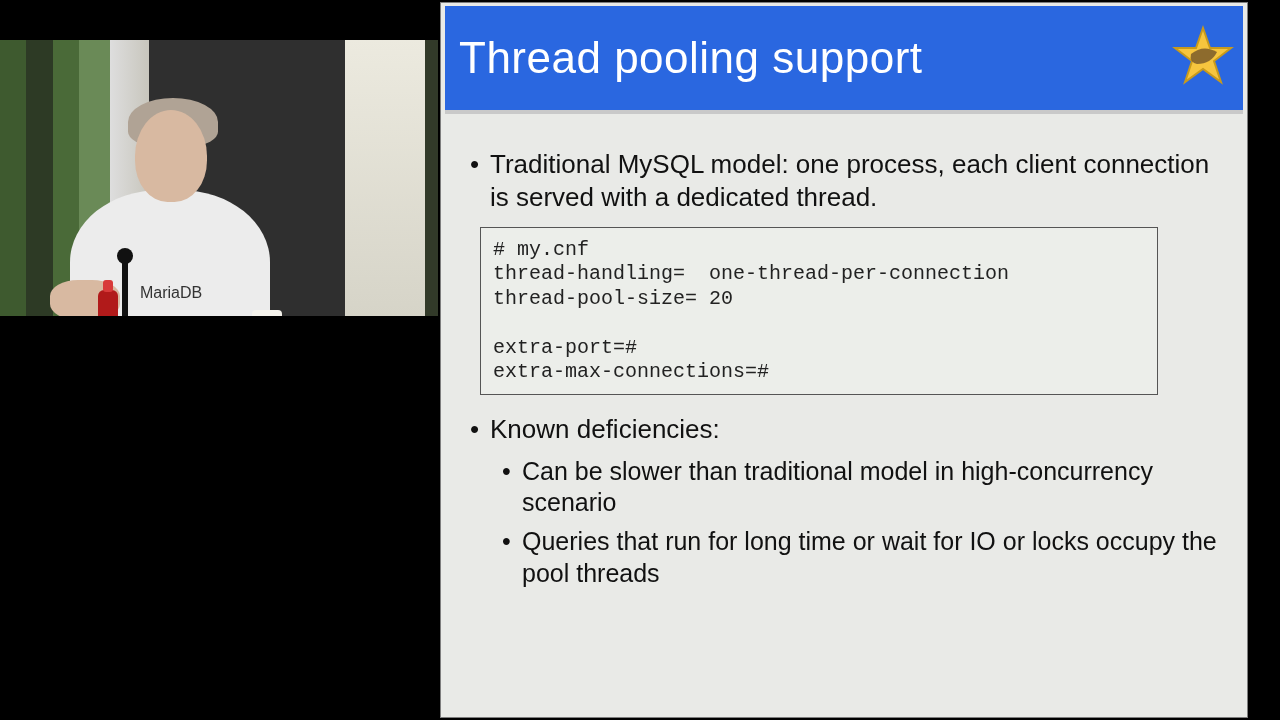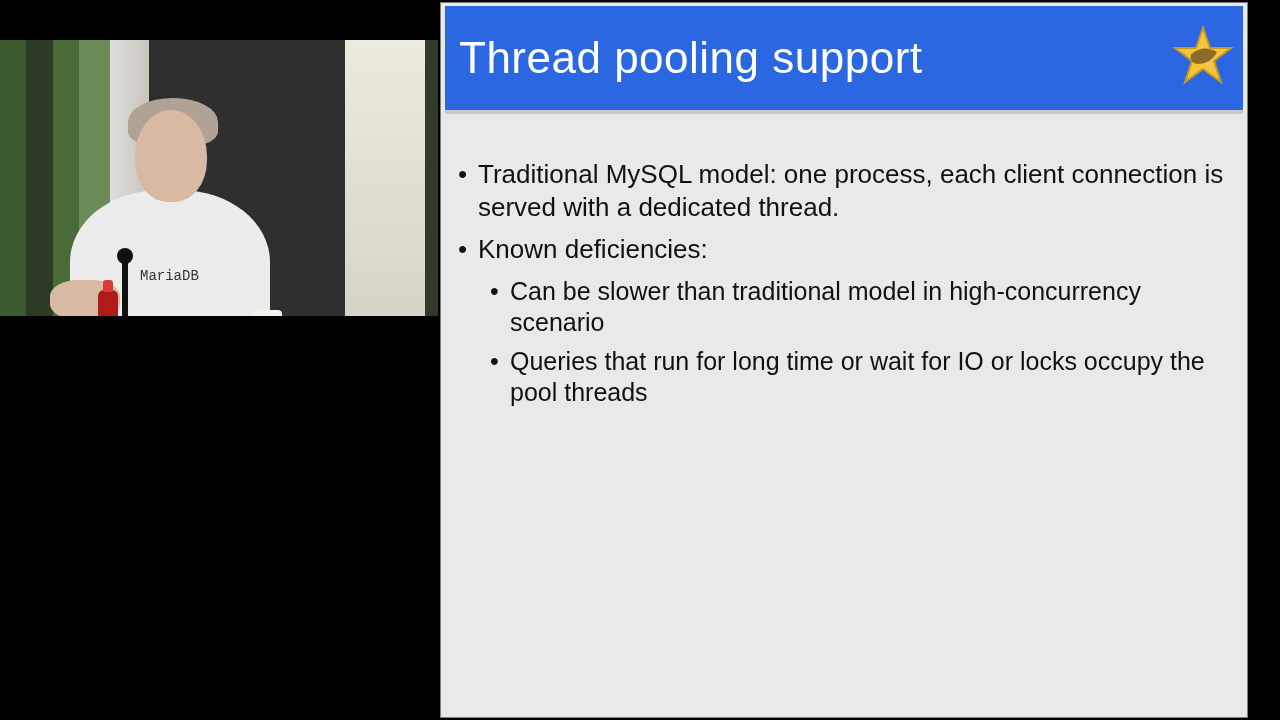--- a/index.html
+++ b/index.html
@@ -57,24 +57,24 @@
   }
   .speaker-arm-left {
     position: absolute;
     left: 50px; top: 240px;
     width: 70px; height: 40px;
     background: #d8b9a1;
     border-radius: 40%;
   }
   .tshirt-logo {
     position: absolute;
-    left: 140px; top: 228px;
-    font-size: 14px;
+    left: 140px; top: 244px;
+    font-size: 16px;
     color: #333;
-    font-family: Liberation Mono, monospace;
+    font-family: Liberation Sans, sans-serif;
   }
   .bottle {
     position: absolute;
     left: 98px; top: 250px;
     width: 20px; height: 60px;
     background: #b11a1a;
     border-radius: 6px 6px 4px 4px;
   }
   .bottle:before {
     content: "";
@@ -137,24 +137,25 @@
   .star-icon {
     position: absolute;
     right: 8px;
     top: 18px;
     width: 64px;
     height: 64px;
   }
   .star-icon svg { width:100%; height:100%; }
 
   .slide-body {
-    padding: 44px 20px 0 14px;
+    padding: 34px 20px 0 14px;
     font-size: 26px;
     color: #111;
     line-height: 1.25;
+    margin-left: 12px;
   }
   .slide-body ul { margin:0; padding:0; list-style:none; }
   .slide-body li.top {
     position: relative;
     padding-left: 24px;
     margin-bottom: 10px;
   }
   .slide-body li.top:before {
     content: "•";
     position: absolute;
@@ -217,20 +218,26 @@
         <path d="M20 30 Q32 20 46 28 Q40 40 26 40 Q18 38 20 30 Z" fill="#7a5b2a" opacity="0.85"></path>
       </svg>
     </span>
   </div>
 
   <div class="slide-body">
     <ul>
       <li class="top">Traditional MySQL model: one process, each client connection is served with a dedicated thread.</li>
     </ul>
 
+    <div class="code-box"><span># my.cnf</span>
+<span>thread-handling=  one-thread-per-connection</span>
+<span>thread-pool-size= 20</span>
+<span></span>
+<span>extra-port=#</span>
+<span>extra-max-connections=#</span></div>
 
     <ul>
       <li class="top known-def">Known deficiencies:</li>
       <li class="sub">Can be slower than traditional model in high-concurrency scenario</li>
       <li class="sub">Queries that run for long time or wait for IO or locks occupy the pool threads</li>
     </ul>
   </div>
 
 </div>
 

